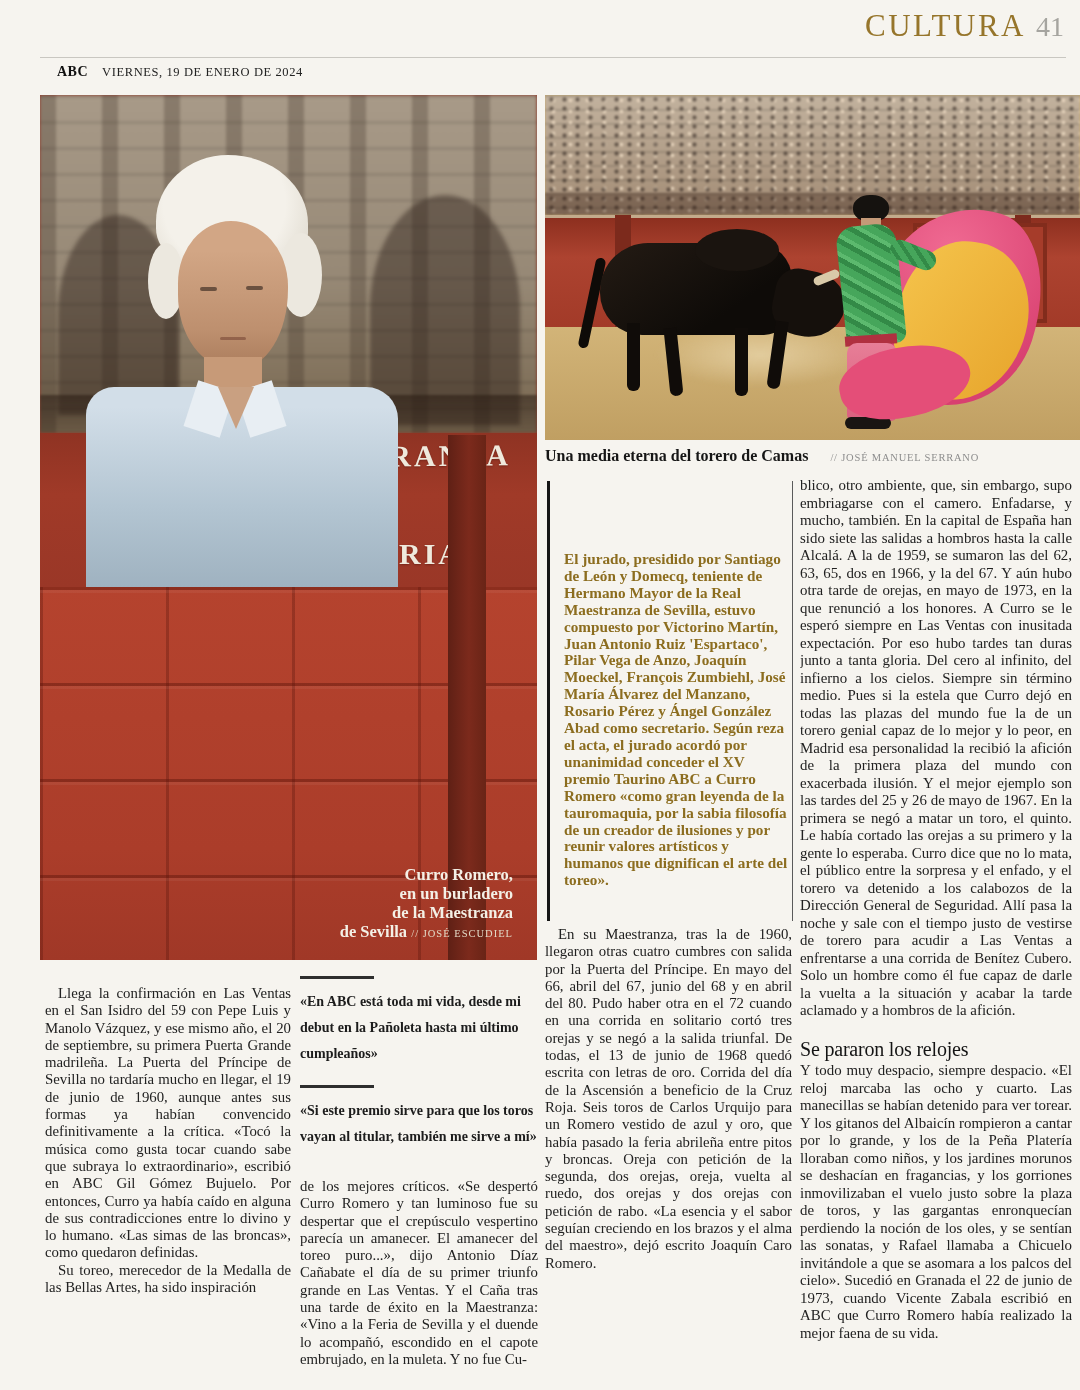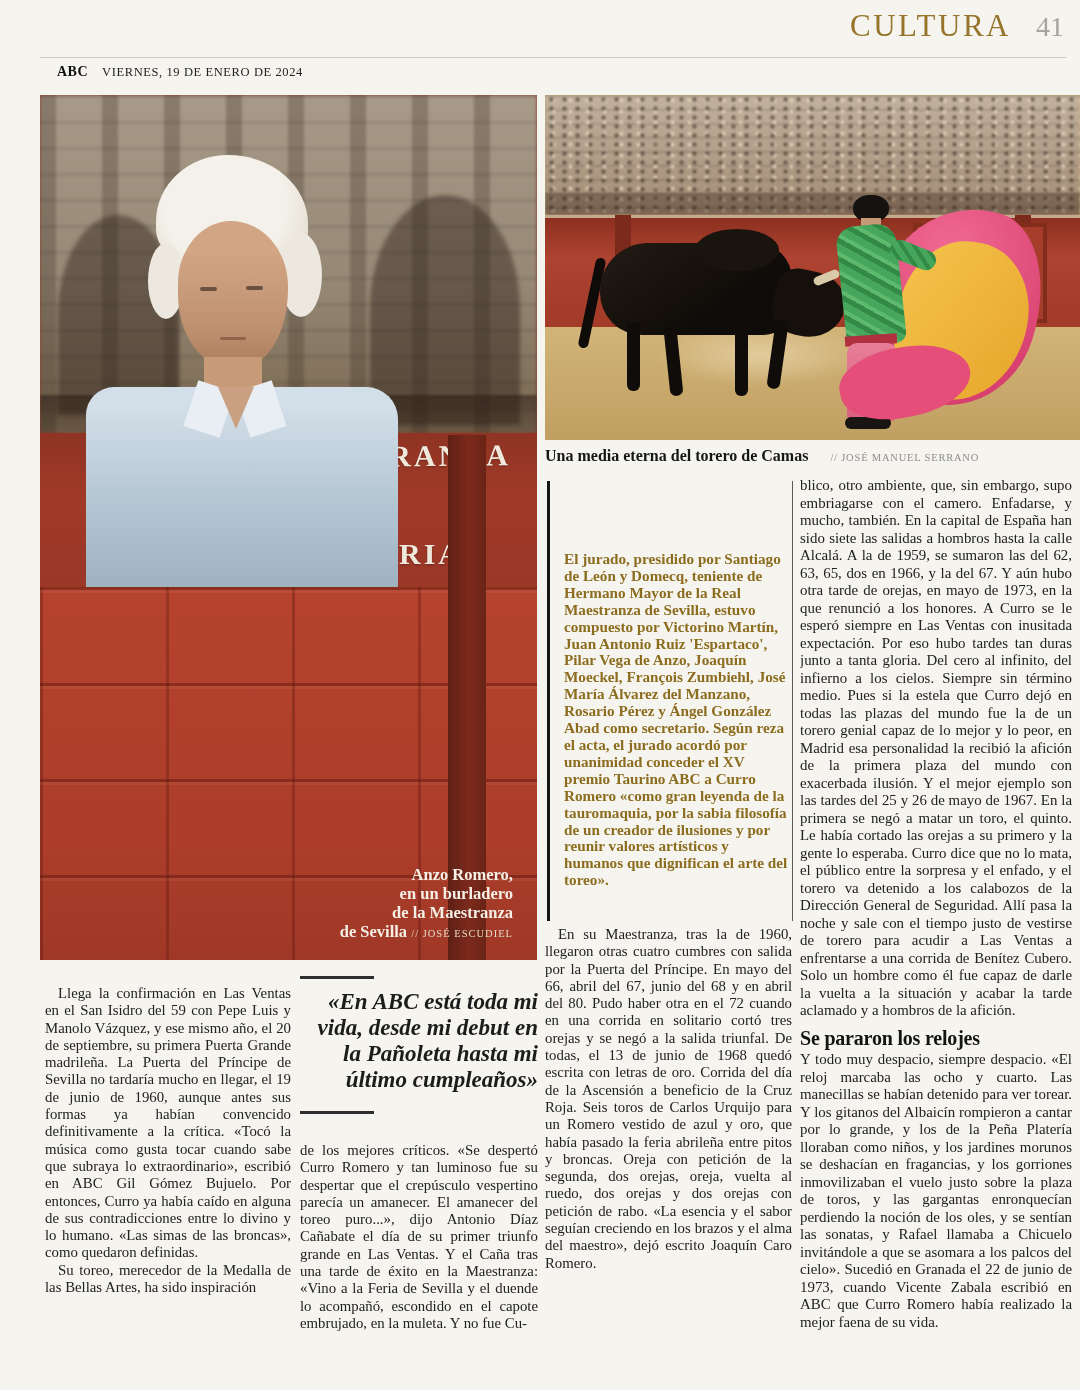--- a/index.html
+++ b/index.html
@@ -2,21 +2,21 @@
 <html><head>
 <meta charset="utf-8">
 <style>
   html,body{margin:0;padding:0;background:#e8e6e0;}
   .page{position:relative;width:1080px;height:1390px;background:#f6f4ef;overflow:hidden;
         font-family:"Liberation Serif","DejaVu Serif",serif;color:#212121;}
   
   .hdr-left{position:absolute;top:20px;left:57px;display:flex;align-items:baseline;gap:14px;}
   .hdr-brand{font-size:14px;font-weight:bold;letter-spacing:.5px;color:#111;margin-top:44px;}
   .hdr-date{font-size:12.5px;letter-spacing:.6px;color:#222;}
-  .hdr-right{position:absolute;top:8px;right:16px;display:flex;align-items:baseline;gap:25px;}
+  .hdr-right{position:absolute;top:8px;right:16px;display:flex;align-items:baseline;gap:10px;}
   .hdr-section{font-size:31px;letter-spacing:2.5px;color:#96752b;}
   .hdr-page{font-size:28px;color:#a5a49f;}
   .hdr-rule{position:absolute;top:57px;left:40px;right:14px;height:1px;background:#c9c7c1;}
   
   .ph-left{position:absolute;left:40px;top:95px;width:497px;height:865px;overflow:hidden;background:#9c392a;}
   .stands{position:absolute;left:0;top:0;width:100%;height:338px;
     background:
       repeating-linear-gradient(90deg, rgba(55,42,32,.28) 0 16px, rgba(0,0,0,0) 16px 62px),
       repeating-linear-gradient(180deg, rgba(0,0,0,.10) 0 3px, rgba(0,0,0,0) 3px 26px),
       linear-gradient(180deg,#a89a88 0%,#968875 55%,#77664f 100%);
@@ -94,23 +94,23 @@
   .award-body{position:absolute;left:564px;top:551px;width:227px;font-size:15.2px;line-height:16.9px;font-weight:bold;color:#8c6d1f;}
   .bodycol{position:absolute;font-size:14.8px;line-height:17.3px;text-align:justify;color:#212121;overflow:hidden;}
   .bodycol p{margin:0;}
   .bodycol p.ind{text-indent:13px;}
   .col1{left:45px;top:985px;width:246px;height:402px;}
   .col2{left:300px;top:972px;width:238px;height:418px;}
   .col3{left:545px;top:926px;width:247px;height:462px;}
   .col4{left:800px;top:477px;width:272px;height:912px;font-size:14.9px;line-height:17.5px;}
   .qrule{width:74px;height:3px;background:#2e2e2e;margin:4px 0 10px;}
   .qrule.q2{margin-top:18px;}
-  .quote{font-size:23px;font-weight:bold;font-style:italic;line-height:26px;color:#1c1c1c;text-align:right;}
+  .quote{font-size:14px;font-weight:bold;line-height:26px;color:#1c1c1c;text-align:left;}
   .col2 .after-quotes{margin-top:28px;}
-  .subhead{font-size:20px;font-weight:bold;letter-spacing:-.2px;margin:10px 0 4px;text-align:left;color:#141414;}
+  .subhead{font-size:20px;font-weight:normal;letter-spacing:-.2px;margin:21px 0 4px;text-align:left;color:#141414;}
 </style>
 </head>
 <body>
 
 <div class="page">
 
   <div class="hdr-left">
     <span class="hdr-brand">ABC</span>
     <span class="hdr-date">VIERNES, 19 DE ENERO DE 2024</span>
   </div>
@@ -136,21 +136,21 @@
     <div class="eye e2"></div>
     <div class="mouth"></div>
     <div class="neck"></div>
     <div class="shirt"></div>
     <div class="collar c1"></div>
     <div class="collar c2"></div>
     <div class="chest"></div>
     <div class="boards"></div>
     <div class="post"></div>
     <div class="ph-cap">
-      <span>Anzo Romero,</span><br>
+      <span>Curro Romero,</span><br>
       <span>en un burladero</span><br>
       <span>de la Maestranza</span><br>
       <span>de Sevilla</span>
       <span class="credit">// JOSÉ ESCUDIEL</span>
     </div>
   </div>
 
   <div class="ph-right">
     <div class="crowd"></div>
     <div class="walkway"></div>
@@ -191,20 +191,21 @@
 
   <div class="bodycol col1">
     <p class="ind">Llega la confirmación en Las Ventas en el San Isidro del 59 con Pepe Luis y Manolo Vázquez, y ese mismo año, el 20 de septiembre, su primera Puerta Grande madrileña. La Puerta del Príncipe de Sevilla no tardaría mucho en llegar, el 19 de junio de 1960, aunque antes sus formas ya habían convencido definitivamente a la crítica. «Tocó la música como gusta tocar cuando sabe que subraya lo extraordinario», escribió en ABC Gil Gómez Bujuelo. Por entonces, Curro ya había caído en alguna de sus contradicciones entre lo divino y lo humano. «Las simas de las broncas», como quedaron definidas.</p>
     <p class="ind">Su toreo, merecedor de la Medalla de las Bellas Artes, ha sido inspiración</p>
   </div>
 
   <div class="bodycol col2">
     <div class="qrule"></div>
     <div class="quote">«En ABC está toda mi vida, desde mi debut en la Pañoleta hasta mi último cumpleaños»</div>
     <div class="qrule q2"></div>
+    <div class="quote">«Si este premio sirve para que los toros vayan al titular, también me sirve a mí»</div>
     <p class="after-quotes">de los mejores críticos. «Se despertó Curro Romero y tan luminoso fue su despertar que el crepúsculo vespertino parecía un amanecer. El amanecer del toreo puro...», dijo Antonio Díaz Cañabate el día de su primer triunfo grande en Las Ventas. Y el Caña tras una tarde de éxito en la Maestranza: «Vino a la Feria de Sevilla y el duende lo acompañó, escondido en el capote embrujado, en la muleta. Y no fue Cu-</p>
   </div>
 
   <div class="bodycol col3">
     <p class="ind">En su Maestranza, tras la de 1960, llegaron otras cuatro cumbres con salida por la Puerta del Príncipe. En mayo del 66, abril del 67, junio del 68 y en abril del 80. Pudo haber otra en el 72 cuando en una corrida en solitario cortó tres orejas y se negó a la salida triunfal. De todas, el 13 de junio de 1968 quedó escrita con letras de oro. Corrida del día de la Ascensión a beneficio de la Cruz Roja. Seis toros de Carlos Urquijo para un Romero vestido de azul y oro, que había pasado la feria abrileña entre pitos y broncas. Oreja con petición de la segunda, dos orejas, oreja, vuelta al ruedo, dos orejas y dos orejas con petición de rabo. «La esencia y el sabor seguían creciendo en los brazos y el alma del maestro», dejó escrito Joaquín Caro Romero.</p>
 
   </div>
 
   <div class="bodycol col4">
     <p>blico, otro ambiente, que, sin embargo, supo embriagarse con el camero. Enfadarse, y mucho, también. En la capital de España han sido siete las salidas a hombros hasta la calle Alcalá. A la de 1959, se sumaron las del 62, 63, 65, dos en 1966, y la del 67. Y aún hubo otra tarde de orejas, en mayo de 1973, en la que renunció a los honores. A Curro se le esperó siempre en Las Ventas con inusitada expectación. Por eso hubo tardes tan duras junto a tanta gloria. Del cero al infinito, del infierno a los cielos. Siempre sin término medio. Pues si la estela que Curro dejó en todas las plazas del mundo fue la de un torero genial capaz de lo mejor y lo peor, en Madrid esa personalidad la recibió la afición de la primera plaza del mundo con exacerbada ilusión. Y el mejor ejemplo son las tardes del 25 y 26 de mayo de 1967. En la primera se negó a matar un toro, el quinto. Le había cortado las orejas a su primero y la gente lo esperaba. Curro dice que no lo mata, el público entre la sorpresa y el enfado, y el torero va detenido a los calabozos de la Dirección General de Seguridad. Allí pasa la noche y sale con el tiempo justo de vestirse de torero para acudir a Las Ventas a enfrentarse a una corrida de Benítez Cubero. Solo un hombre como él fue capaz de darle la vuelta a la situación y acabar la tarde aclamado y a hombros de la afición.</p>

